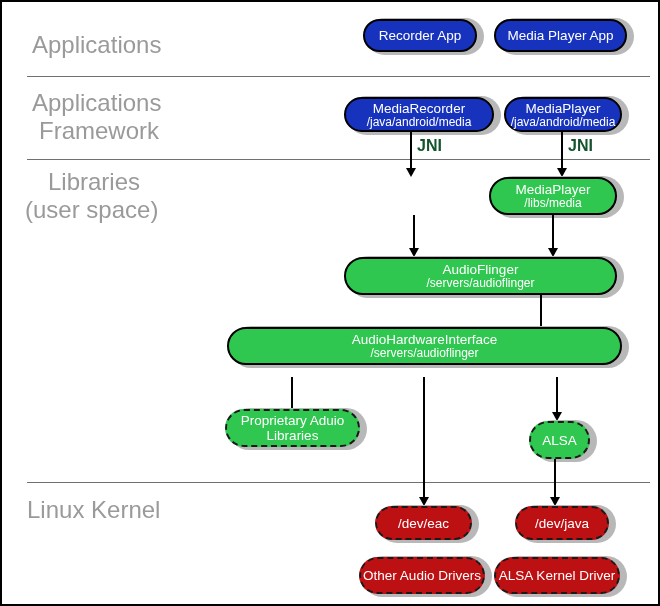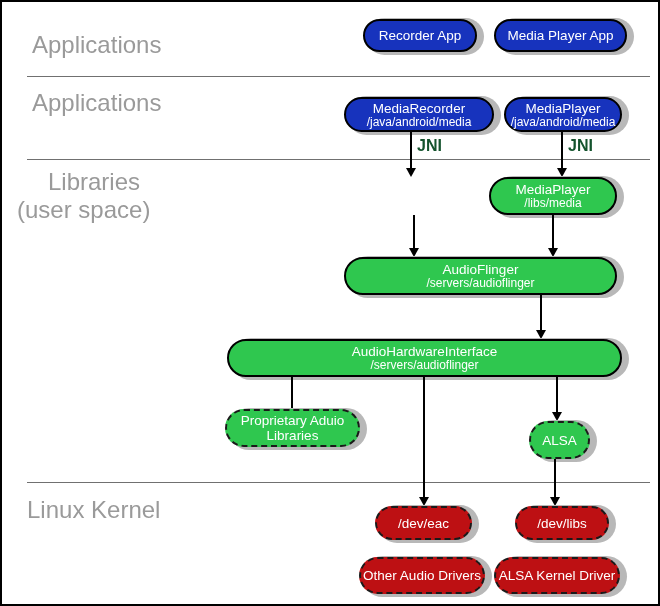--- a/index.html
+++ b/index.html
@@ -42,22 +42,23 @@
 <body>
 
 <div class="frame">
 
   <div class="sep" style="top:74px"></div>
   <div class="sep" style="top:157px"></div>
   <div class="sep" style="top:480px"></div>
 
   <div class="section-label" style="left:30px;top:30px">Applications</div>
   <div class="section-label" style="left:30px;top:88px">Applications</div>
+  <div class="section-label" style="left:37px;top:116px">Framework</div>
   <div class="section-label" style="left:46px;top:167px">Libraries</div>
-  <div class="section-label" style="left:15px;top:195px">(user space)</div>
+  <div class="section-label" style="left:23px;top:195px">(user space)</div>
   <div class="section-label" style="left:25px;top:495px">Linux Kernel</div>
 
   <div class="pill blue solid" style="left:492px;top:17px;width:133px;height:33px">
     <div class="pill-title">Media Player App</div>
   </div>
   <div class="pill blue solid" style="left:361px;top:17px;width:114px;height:33px">
     <div class="pill-title">Recorder App</div>
   </div>
 
   <div class="pill blue solid" style="left:342px;top:95px;width:150px;height:35px">
@@ -97,21 +98,21 @@
   <div class="pill green solid" style="left:342px;top:255px;width:273px;height:38px">
     <div class="pill-title">AudioFlinger</div>
     <div class="pill-sub">/servers/audioflinger</div>
   </div>
 
   <div class="connector" style="left:534px;top:293px;height:44px">
     <div class="line"></div>
     <div class="arrow"></div>
   </div>
 
-  <div class="pill green solid" style="left:225px;top:337px;width:395px;height:38px">
+  <div class="pill green solid" style="left:225px;top:325px;width:395px;height:38px">
     <div class="pill-title">AudioHardwareInterface</div>
     <div class="pill-sub">/servers/audioflinger</div>
   </div>
 
   <div class="connector" style="left:285px;top:375px;height:45px">
     <div class="line"></div>
     <div class="arrow"></div>
   </div>
   <div class="connector" style="left:417px;top:375px;height:129px">
     <div class="line"></div>
@@ -132,21 +133,21 @@
 
   <div class="connector" style="left:548px;top:457px;height:47px">
     <div class="line"></div>
     <div class="arrow"></div>
   </div>
 
   <div class="pill red dashed" style="left:373px;top:504px;width:97px;height:34px">
     <div class="pill-title">/dev/eac</div>
   </div>
   <div class="pill red dashed" style="left:513px;top:504px;width:94px;height:34px">
-    <div class="pill-title">/dev/libs</div>
+    <div class="pill-title">/dev/java</div>
   </div>
   <div class="pill red dashed" style="left:357px;top:555px;width:126px;height:37px">
     <div class="pill-title">Other Audio Drivers</div>
   </div>
   <div class="pill red dashed" style="left:492px;top:555px;width:126px;height:37px">
     <div class="pill-title">ALSA Kernel Driver</div>
   </div>
 
 </div>
 

